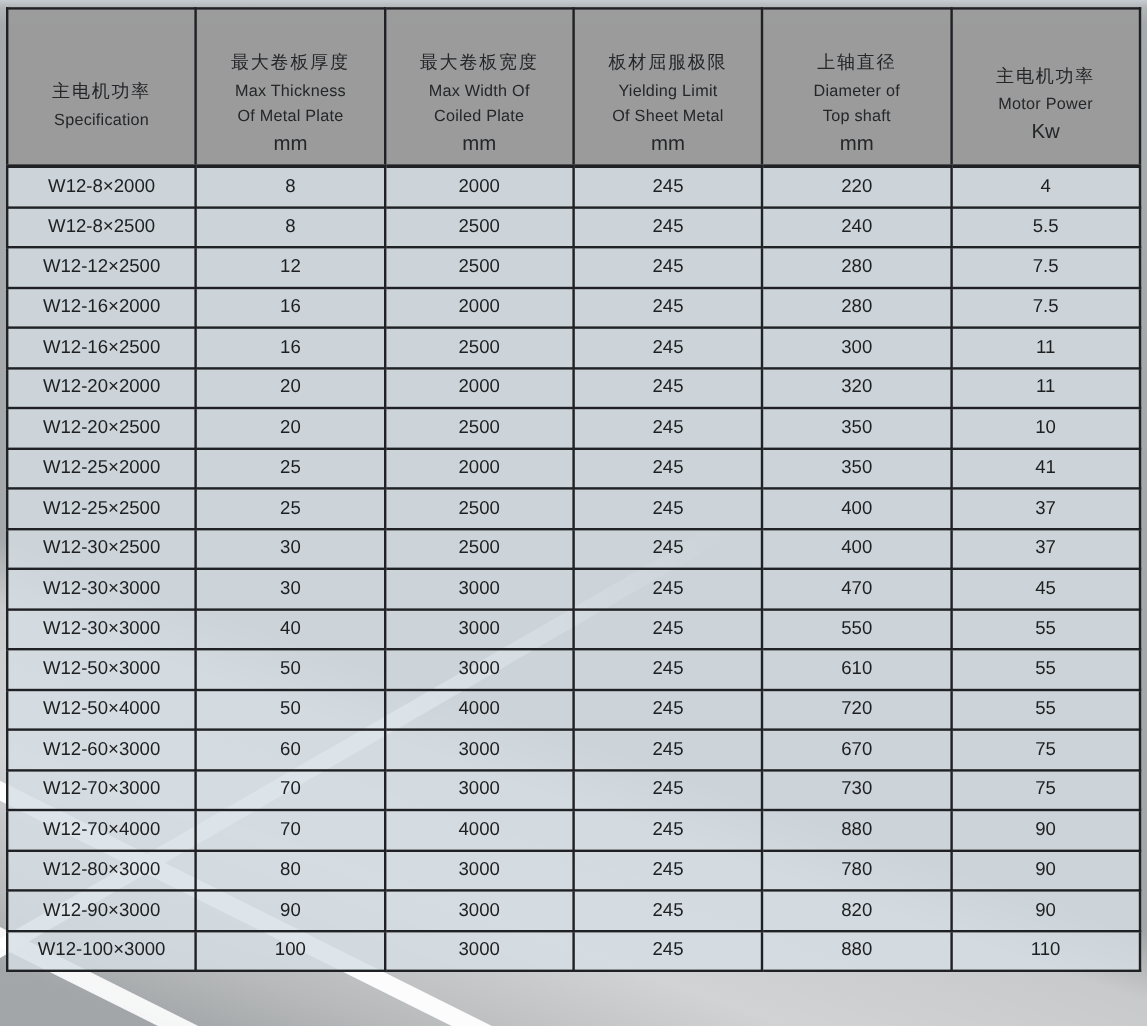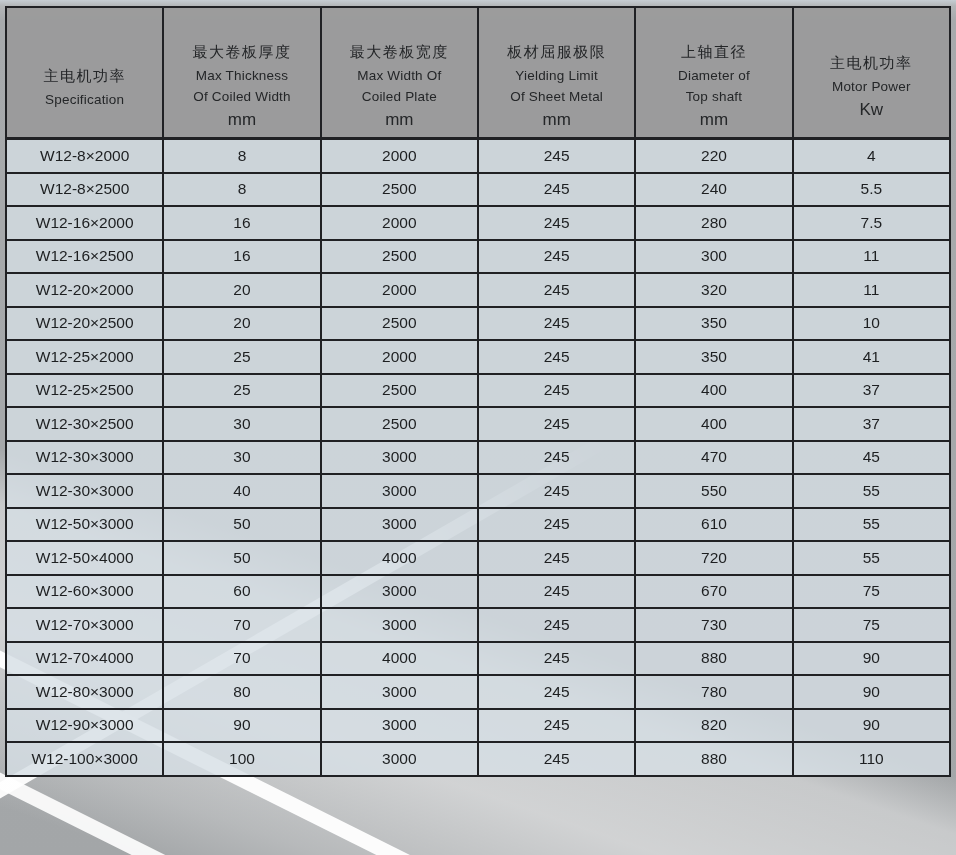--- a/index.html
+++ b/index.html
@@ -72,21 +72,21 @@
           <th>
             <div class="hwrap">
               <div class="zh">主电机功率</div>
               <div class="en">Specification</div>
             </div>
           </th>
           <th>
             <div class="hwrap">
               <div class="zh">最大卷板厚度</div>
               <div class="en">Max Thickness</div>
-              <div class="en">Of Coiled Width</div>
+              <div class="en">Of Metal Plate</div>
               <div class="unit">mm</div>
             </div>
           </th>
           <th>
             <div class="hwrap">
               <div class="zh">最大卷板宽度</div>
               <div class="en">Max Width Of</div>
               <div class="en">Coiled Plate</div>
               <div class="unit">mm</div>
             </div>
@@ -125,20 +125,28 @@
           <td>220</td>
           <td>4</td>
         </tr>
         <tr>
           <td>W12-8×2500</td>
           <td>8</td>
           <td>2500</td>
           <td>245</td>
           <td>240</td>
           <td>5.5</td>
+        </tr>
+        <tr>
+          <td>W12-12×2500</td>
+          <td>12</td>
+          <td>2500</td>
+          <td>245</td>
+          <td>280</td>
+          <td>7.5</td>
         </tr>
         <tr>
           <td>W12-16×2000</td>
           <td>16</td>
           <td>2000</td>
           <td>245</td>
           <td>280</td>
           <td>7.5</td>
         </tr>
         <tr>

